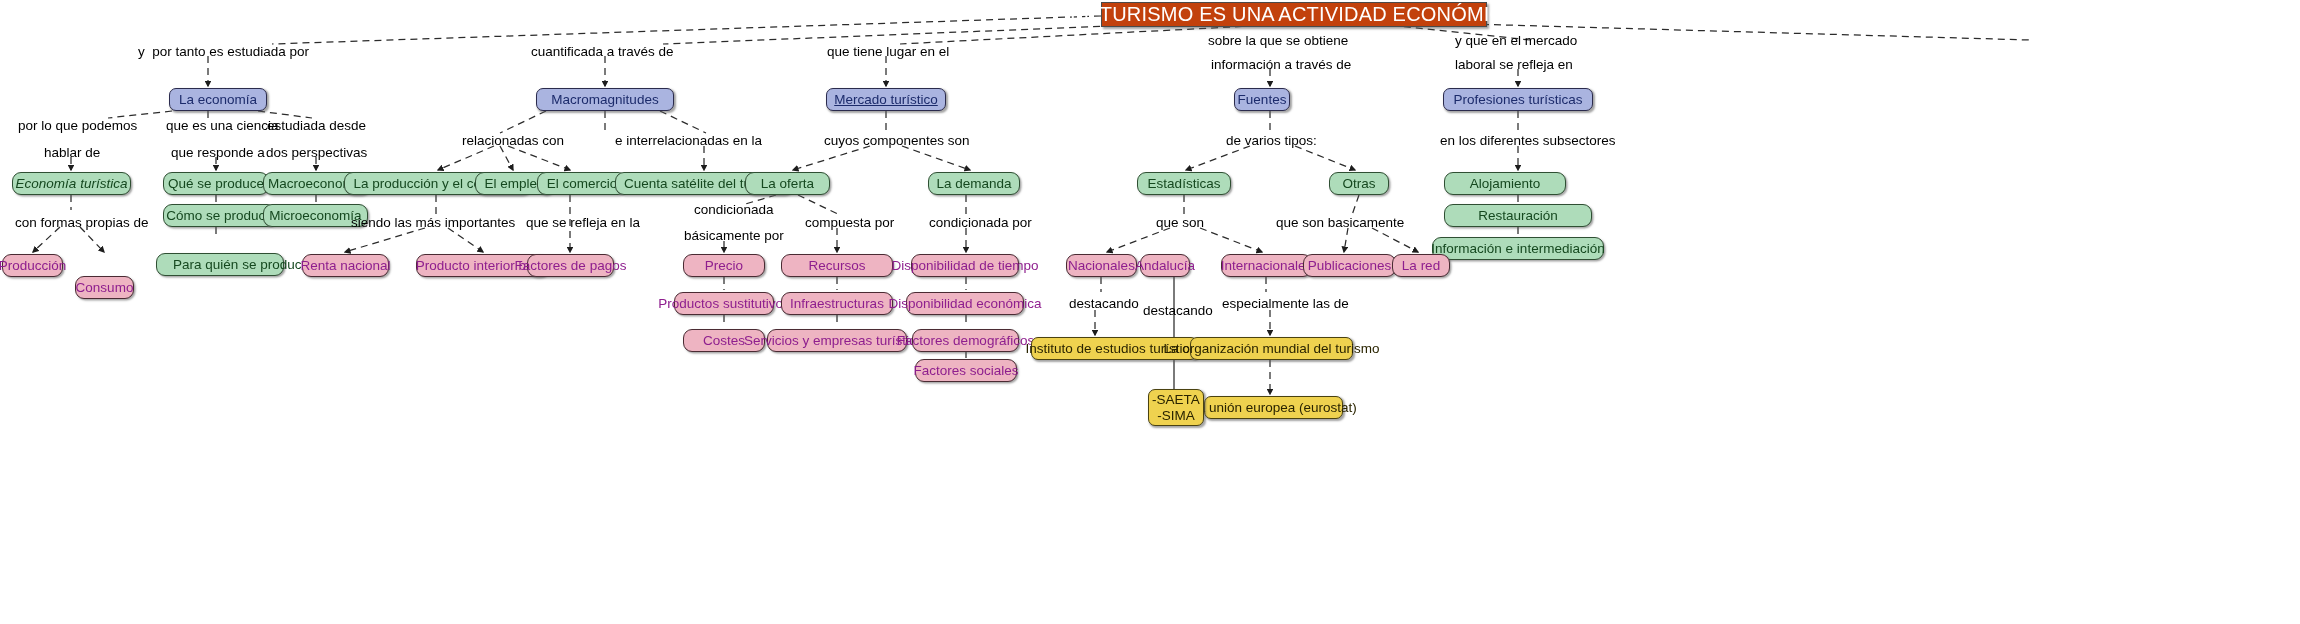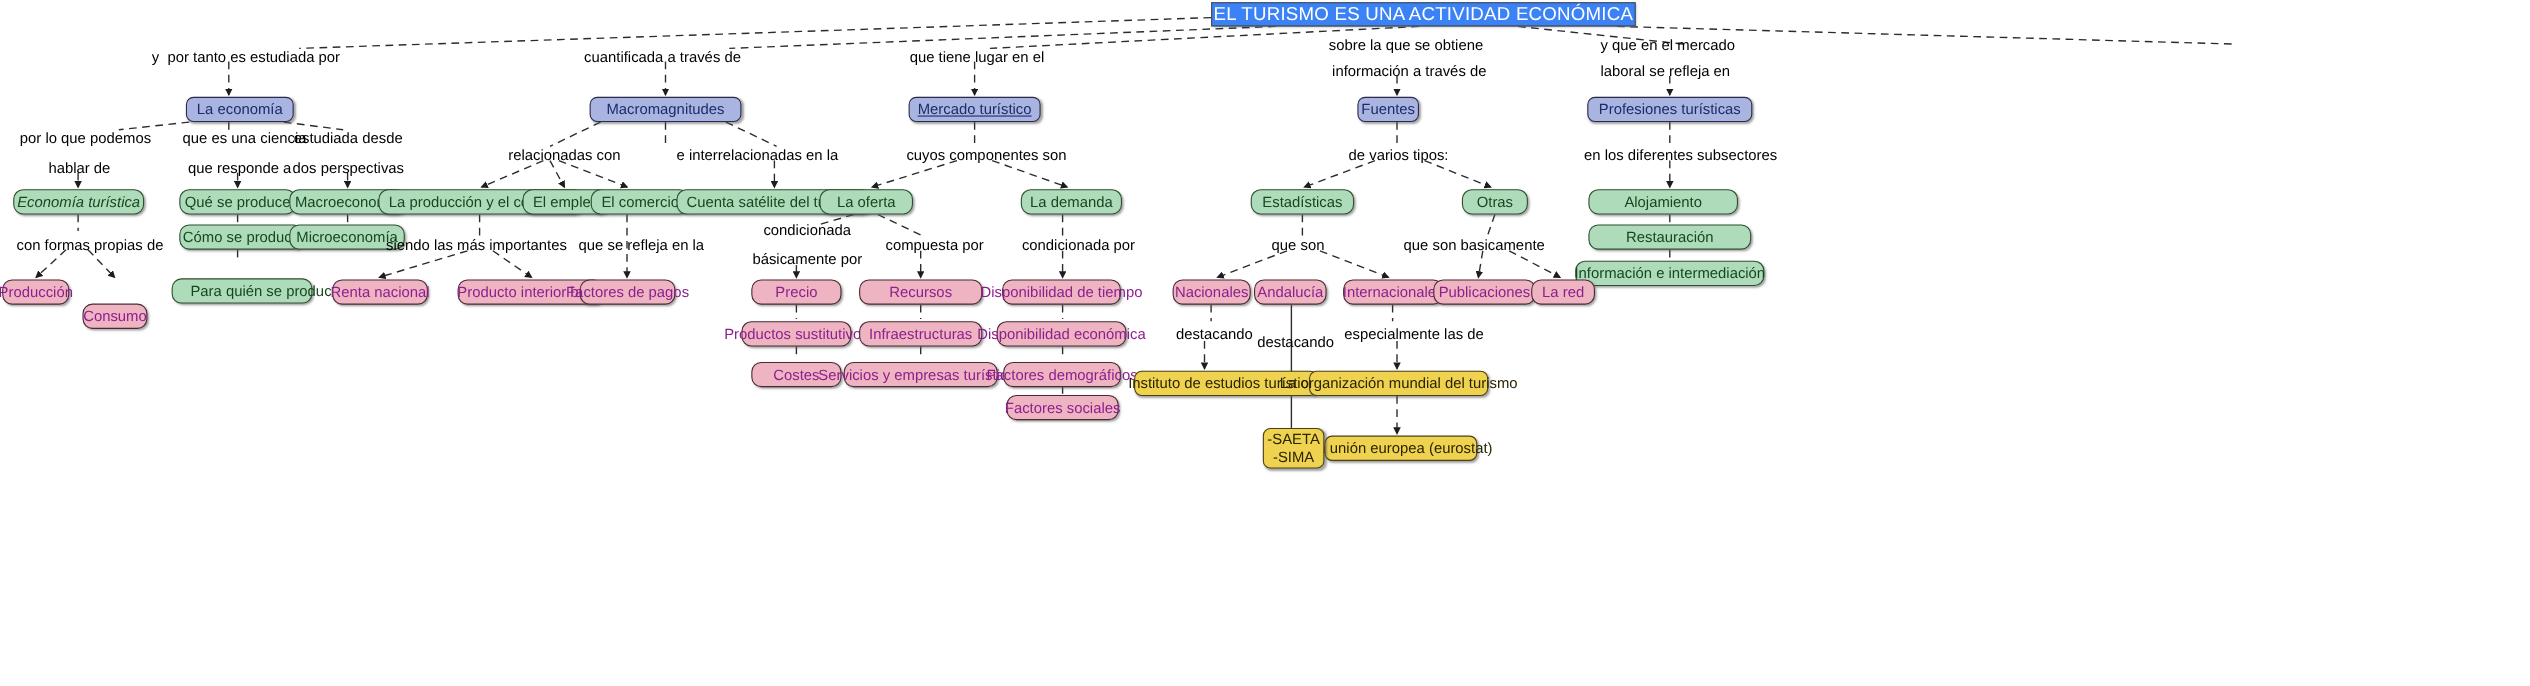--- a/index.html
+++ b/index.html
@@ -29,25 +29,25 @@
     align-items: center;
     justify-content: center;
     text-align: center;
     border: 1px solid #3a3a3a;
     font-size: 13.5px;
     line-height: 1.15;
     white-space: pre;
     box-shadow: 1.5px 1.5px 2px rgba(90,90,90,0.55);
   }
   .node.root {
-    background: #3b82f6;
+    background: #c2410c;
     border: 1px solid #4a4a4a;
     color: #ffffff;
     border-radius: 0;
-    font-size: 17px;
+    font-size: 20px;
     letter-spacing: 0.2px;
   }
   .node.blue {
     background: #aab4e0;
     border-color: #2b2b4d;
     color: #1c2b6b;
     border-radius: 7px;
   }
   .node.green {
     background: #aedcba;
@@ -175,36 +175,36 @@
     <div class="node green" style="left: 163px; top: 172px; width: 106px; min-height: 23px;">Qué se produce</div>
     <div class="node green" style="left: 263px; top: 172px; width: 107px; min-height: 23px;">Macroeconomía</div>
     <div class="node green" style="left: 344px; top: 172px; width: 187px; min-height: 23px;">La producción y el consumo</div>
     <div class="node green" style="left: 475px; top: 172px; width: 79px; min-height: 23px;">El empleo</div>
     <div class="node green" style="left: 537px; top: 172px; width: 90px; min-height: 23px;">El comercio</div>
     <div class="node green" style="left: 615px; top: 172px; width: 178px; min-height: 23px;">Cuenta satélite del turismo</div>
     <div class="node green" style="left: 745px; top: 172px; width: 85px; min-height: 23px;">La oferta</div>
     <div class="node green" style="left: 928px; top: 172px; width: 92px; min-height: 23px;">La demanda</div>
     <div class="node green" style="left: 1137px; top: 172px; width: 94px; min-height: 23px;">Estadísticas</div>
     <div class="node green" style="left: 1329px; top: 172px; width: 60px; min-height: 23px;">Otras</div>
-    <div class="node green" style="left: 1444px; top: 172px; width: 136px; min-height: 23px;">Alojamiento</div>
+    <div class="node green" style="left: 1444px; top: 172px; width: 122px; min-height: 23px;">Alojamiento</div>
     <div class="node green" style="left: 163px; top: 204px; width: 113px; min-height: 23px;">Cómo se produce</div>
     <div class="node green" style="left: 263px; top: 204px; width: 105px; min-height: 23px;">Microeconomía</div>
     <div class="node green" style="left: 1444px; top: 204px; width: 148px; min-height: 23px;">Restauración</div>
     <div class="node green" style="left: 156px; top: 253px; width: 128px; min-height: 23px; padding-left: 42px;">Para quién se produce</div>
     <div class="node green" style="left: 1432px; top: 237px; width: 172px; min-height: 23px;">Información e intermediación</div>
     <div class="node pink" style="left: 2px; top: 254px; width: 61px; min-height: 23px;">Producción</div>
     <div class="node pink" style="left: 75px; top: 254px; width: 59px; min-height: 23px; margin-top: 22px;">Consumo</div>
     <div class="node pink" style="left: 302px; top: 254px; width: 87px; min-height: 23px;">Renta nacional</div>
     <div class="node pink" style="left: 416px; top: 254px; width: 133px; min-height: 23px;">Producto interior bruto</div>
     <div class="node pink" style="left: 527px; top: 254px; width: 87px; min-height: 23px;">Factores de pagos</div>
     <div class="node pink" style="left: 683px; top: 254px; width: 82px; min-height: 23px;">Precio</div>
     <div class="node pink" style="left: 781px; top: 254px; width: 112px; min-height: 23px;">Recursos</div>
     <div class="node pink" style="left: 911px; top: 254px; width: 108px; min-height: 23px;">Disponibilidad de tiempo</div>
     <div class="node pink" style="left: 1066px; top: 254px; width: 71px; min-height: 23px;">Nacionales</div>
-    <div class="node pink" style="left: 1140px; top: 254px; width: 66px; min-height: 23px;">Andalucía</div>
+    <div class="node pink" style="left: 1140px; top: 254px; width: 50px; min-height: 23px;">Andalucía</div>
     <div class="node pink" style="left: 1221px; top: 254px; width: 91px; min-height: 23px;">Internacionales</div>
     <div class="node pink" style="left: 1303px; top: 254px; width: 93px; min-height: 23px;">Publicaciones</div>
     <div class="node pink" style="left: 1392px; top: 254px; width: 58px; min-height: 23px;">La red</div>
     <div class="node pink" style="left: 674px; top: 292px; width: 100px; min-height: 23px;">Productos sustitutivos</div>
     <div class="node pink" style="left: 781px; top: 292px; width: 112px; min-height: 23px;">Infraestructuras</div>
     <div class="node pink" style="left: 906px; top: 292px; width: 118px; min-height: 23px;">Disponibilidad económica</div>
     <div class="node pink" style="left: 683px; top: 329px; width: 82px; min-height: 23px;">Costes</div>
     <div class="node pink" style="left: 767px; top: 329px; width: 140px; min-height: 23px;">Servicios y empresas turísticas</div>
     <div class="node pink" style="left: 912px; top: 329px; width: 107px; min-height: 23px;">Factores demográficos</div>
     <div class="node yellow" style="left: 1031px; top: 337px; width: 167px; min-height: 23px;">Instituto de estudios turísticos</div>

